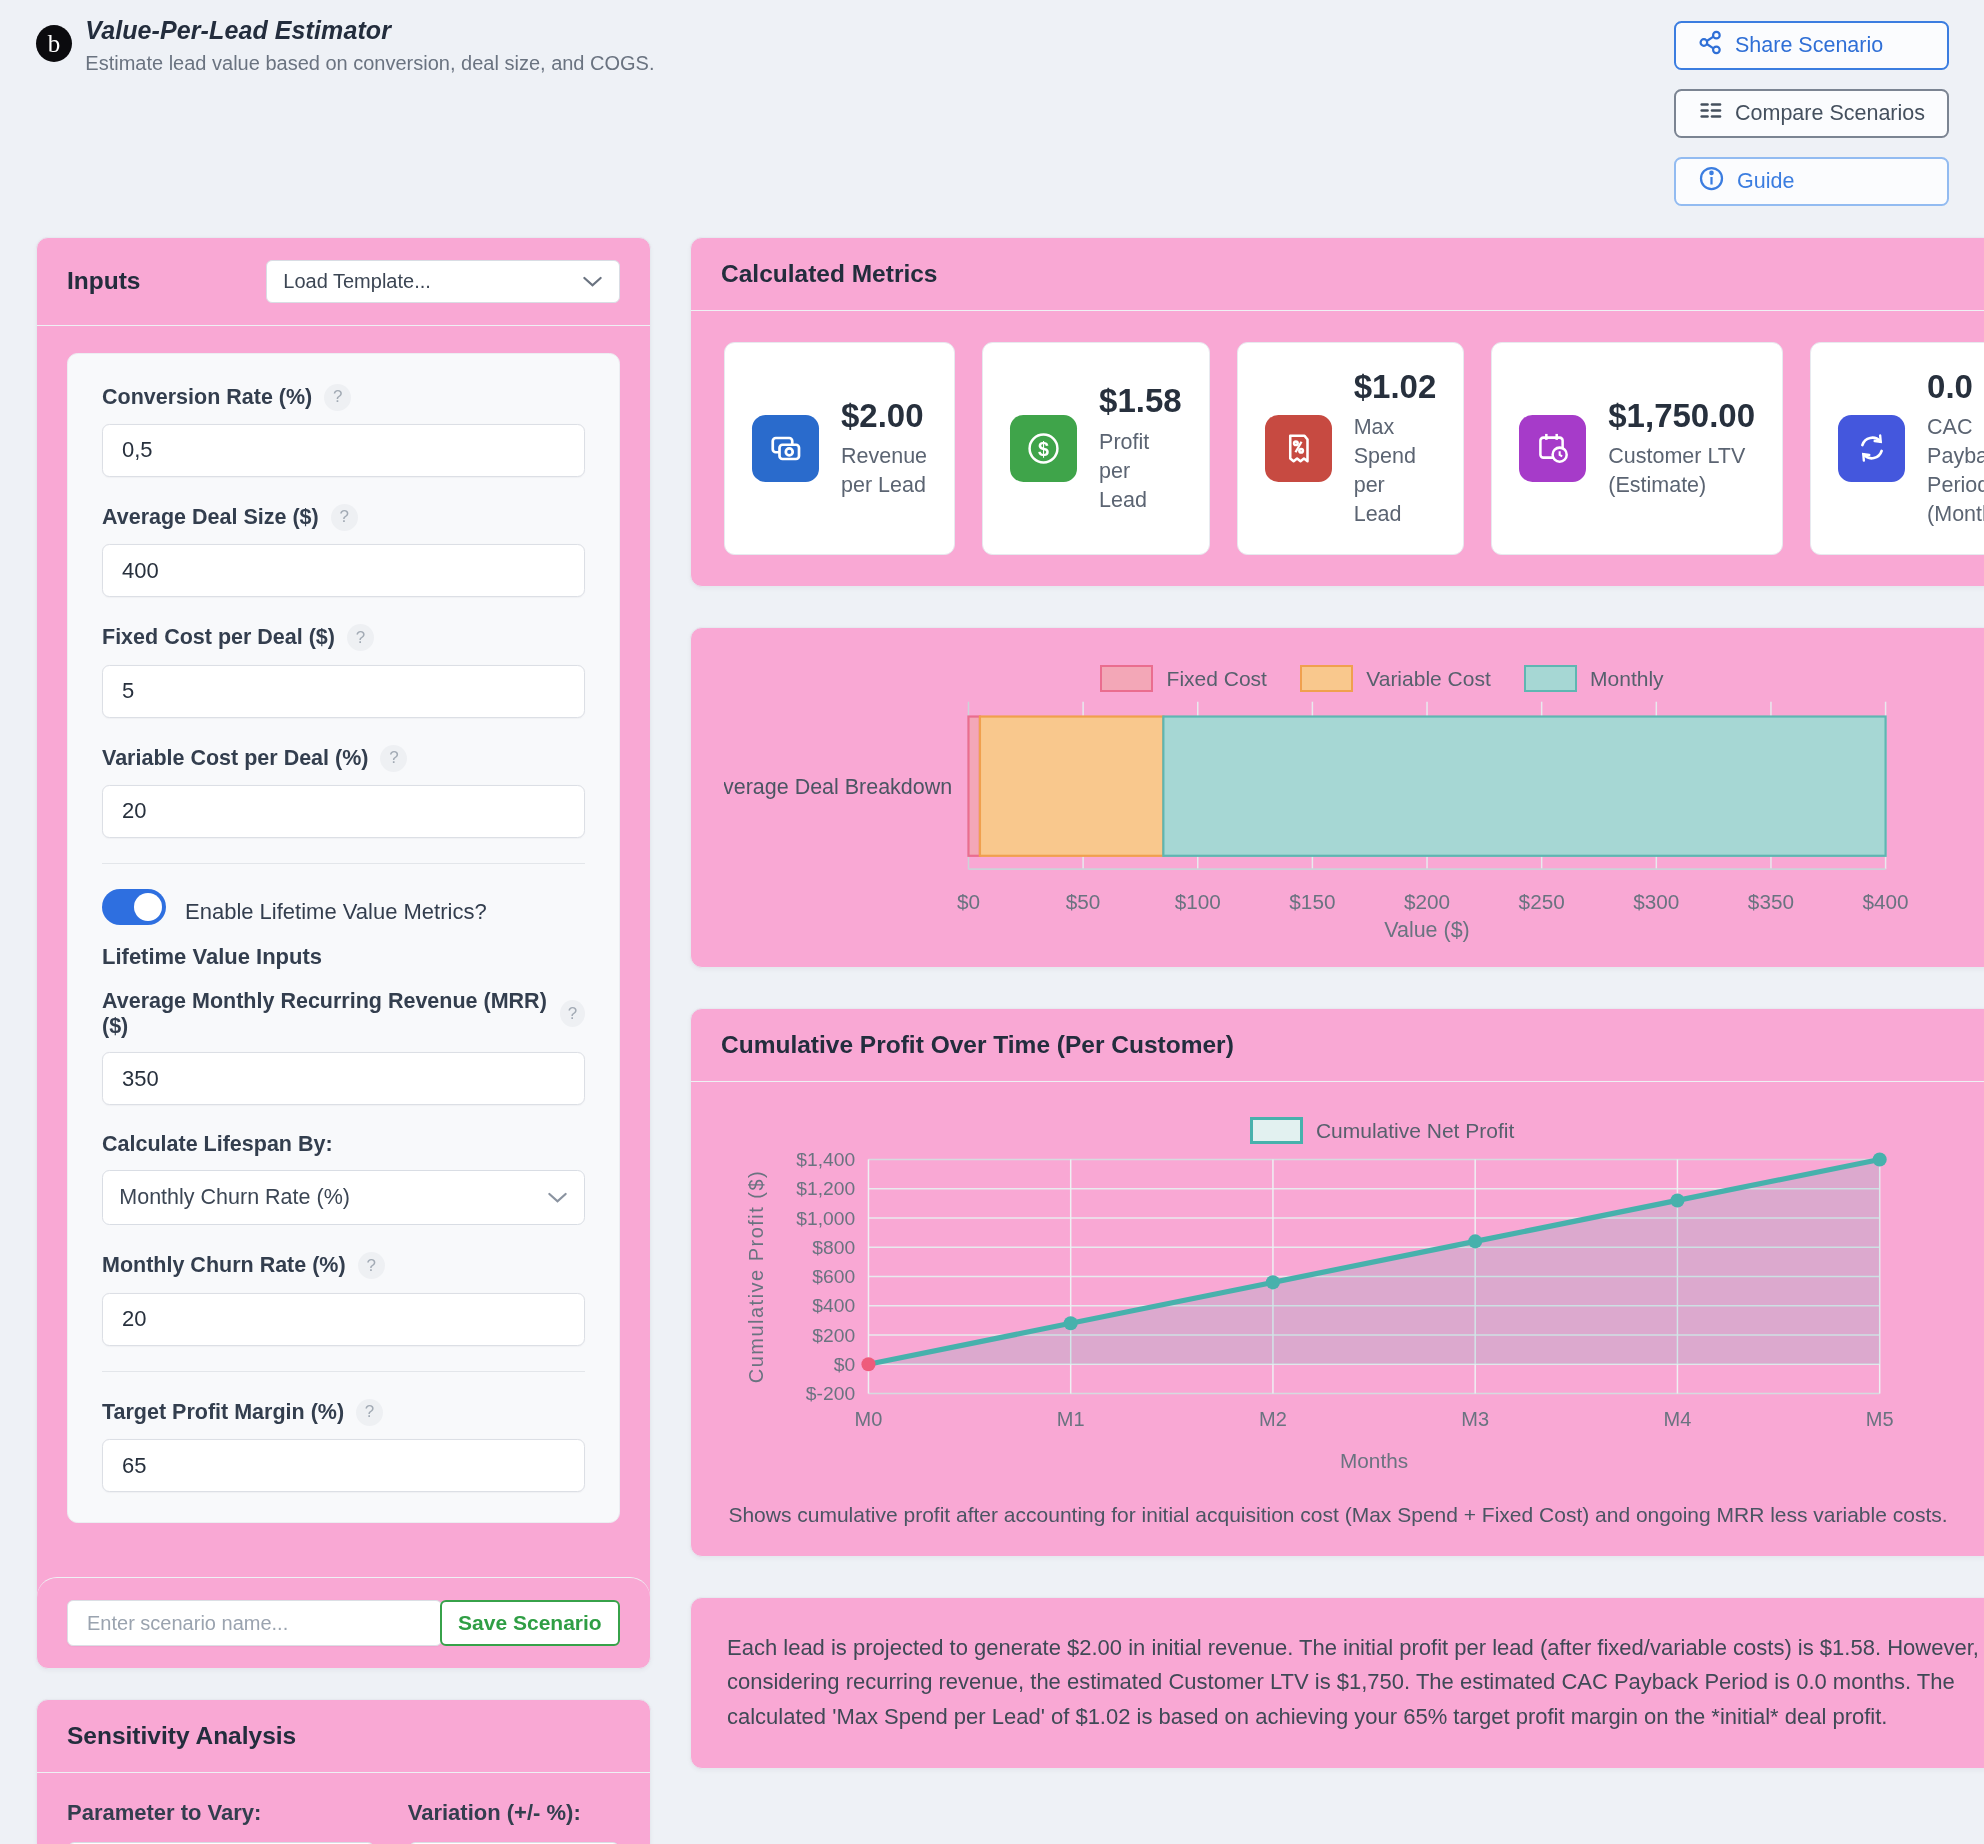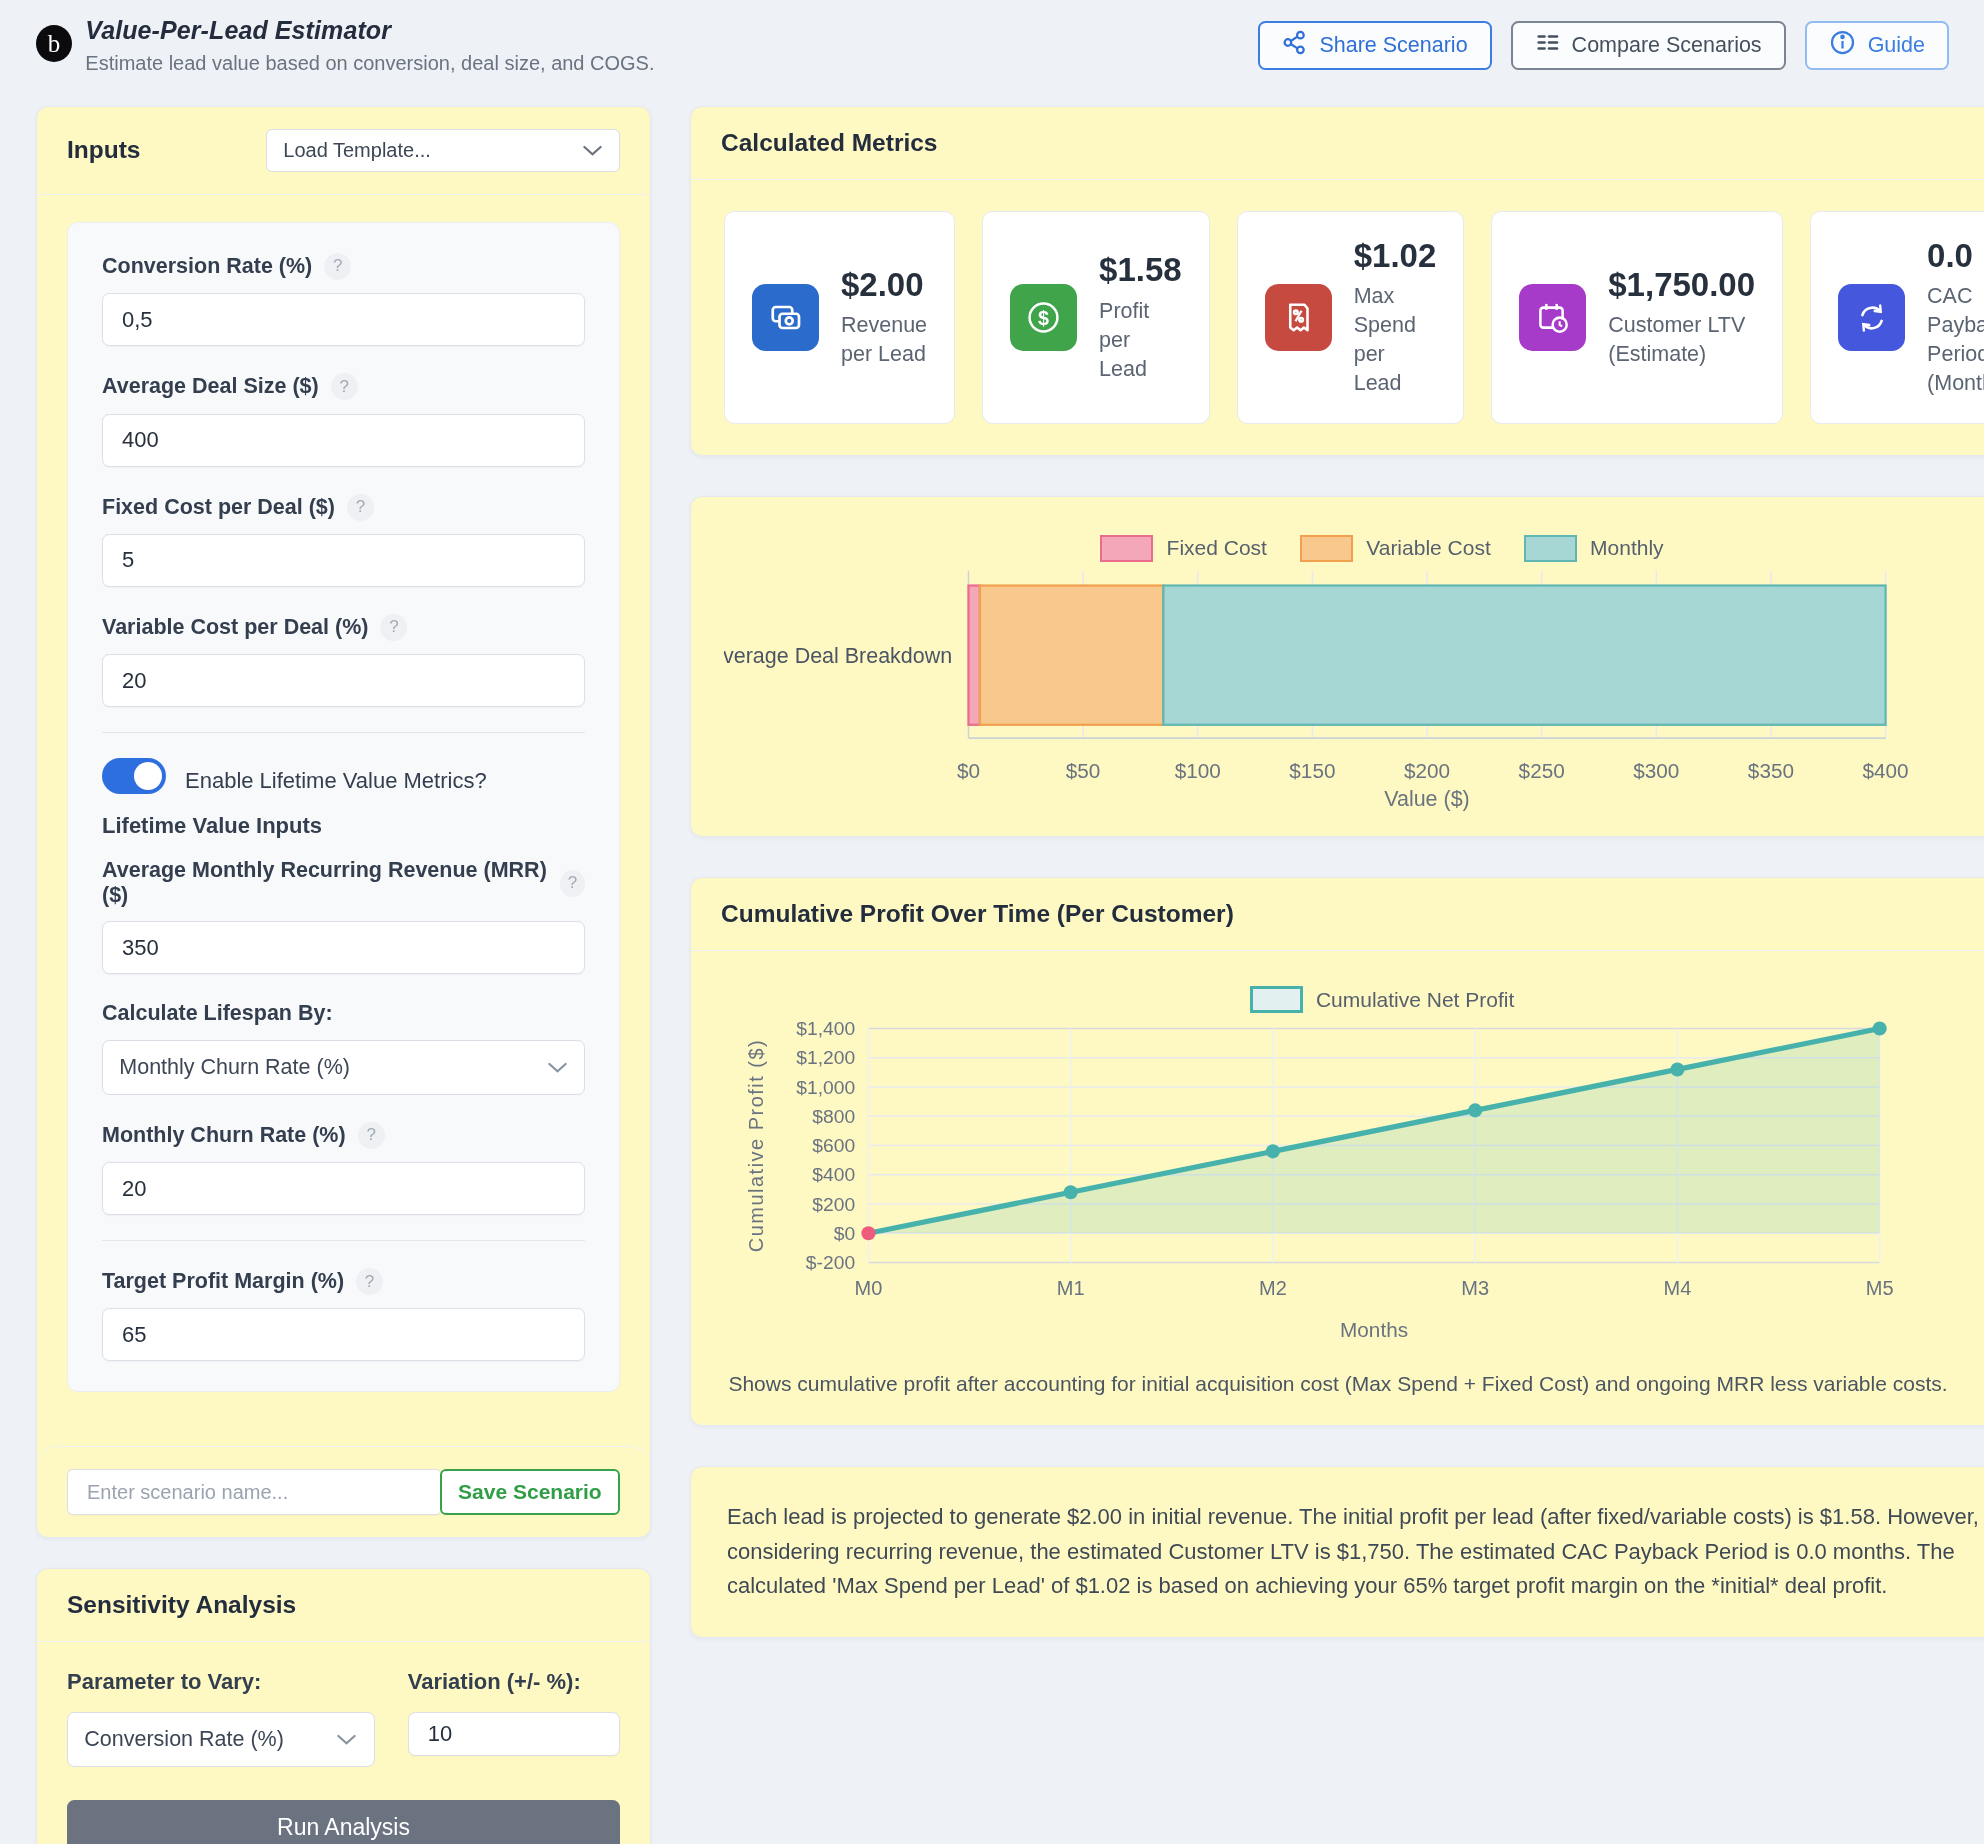--- a/index.html
+++ b/index.html
@@ -15,34 +15,34 @@
 
   
   .app-header { display:flex; align-items:flex-start; }
   .logo {
     width:36px; height:37px; background:#0b0b0e; border-radius:50%;
     color:#fff; font-family:"Liberation Serif", serif; font-size:25px;
     display:flex; align-items:center; justify-content:center; margin:9px 13.3px 0 0;
   }
   .title-block h1 { font-size:25px; font-weight:bold; color:#232d3d; letter-spacing:0.1px;font-style:italic; }
   .title-block p { font-size:20px; color:#6a7380; margin-top:6.7px; }
-  .header-actions { margin-left:auto; display:flex; gap:19px; padding-top:4.4px; }
+  .header-actions { margin-left:auto; display:flex; gap:19px; padding-top:4.4px;flex-direction:column; }
   .hbtn {
     height:49px; padding:0 22px; border-radius:7.4px; background:#fbfcfe;
     font-size:21.5px; display:flex; align-items:center; gap:12px; cursor:pointer;
     font-family:"Liberation Sans", sans-serif;
   }
   .hbtn.share   { border:2.2px solid #3b7de0; color:#2f6fd6; }
   .hbtn.compare { border:2.2px solid #7b8492; color:#45505e; }
   .hbtn.guide   { border:2.2px solid #92bbf1; color:#3b7de0; }
 
   
   .cols { display:grid; grid-template-columns:615px 1fr; gap:39px; margin-top:31px; align-items:start; }
   .card {
-    background:#fef9c3; border:1.5px solid #e6e9ef; border-radius:12px;
+    background:#f9a8d4; border:1.5px solid #e6e9ef; border-radius:12px;
     box-shadow:0 1.5px 4.4px rgba(16,24,40,.04);
   }
   .card-head {
     padding:22px 30px; display:flex; align-items:center; justify-content:space-between;
     border-bottom:1.5px solid #eef1f4;
   }
   .card-head h2 { font-size:24.5px; font-weight:bold; color:#232d3d; }
 
   
   .select {

